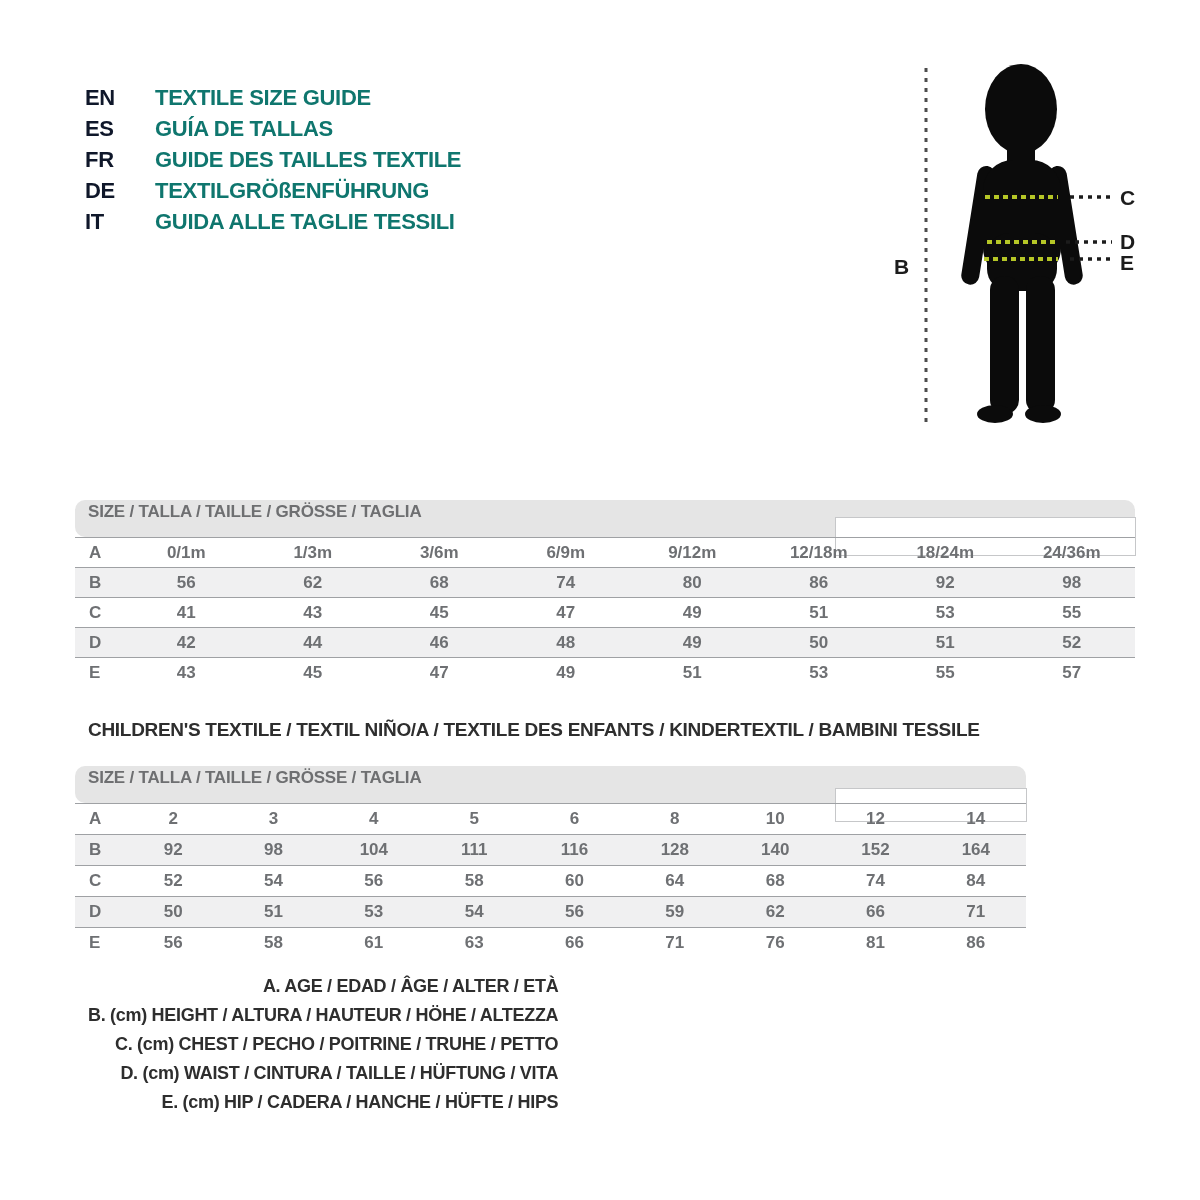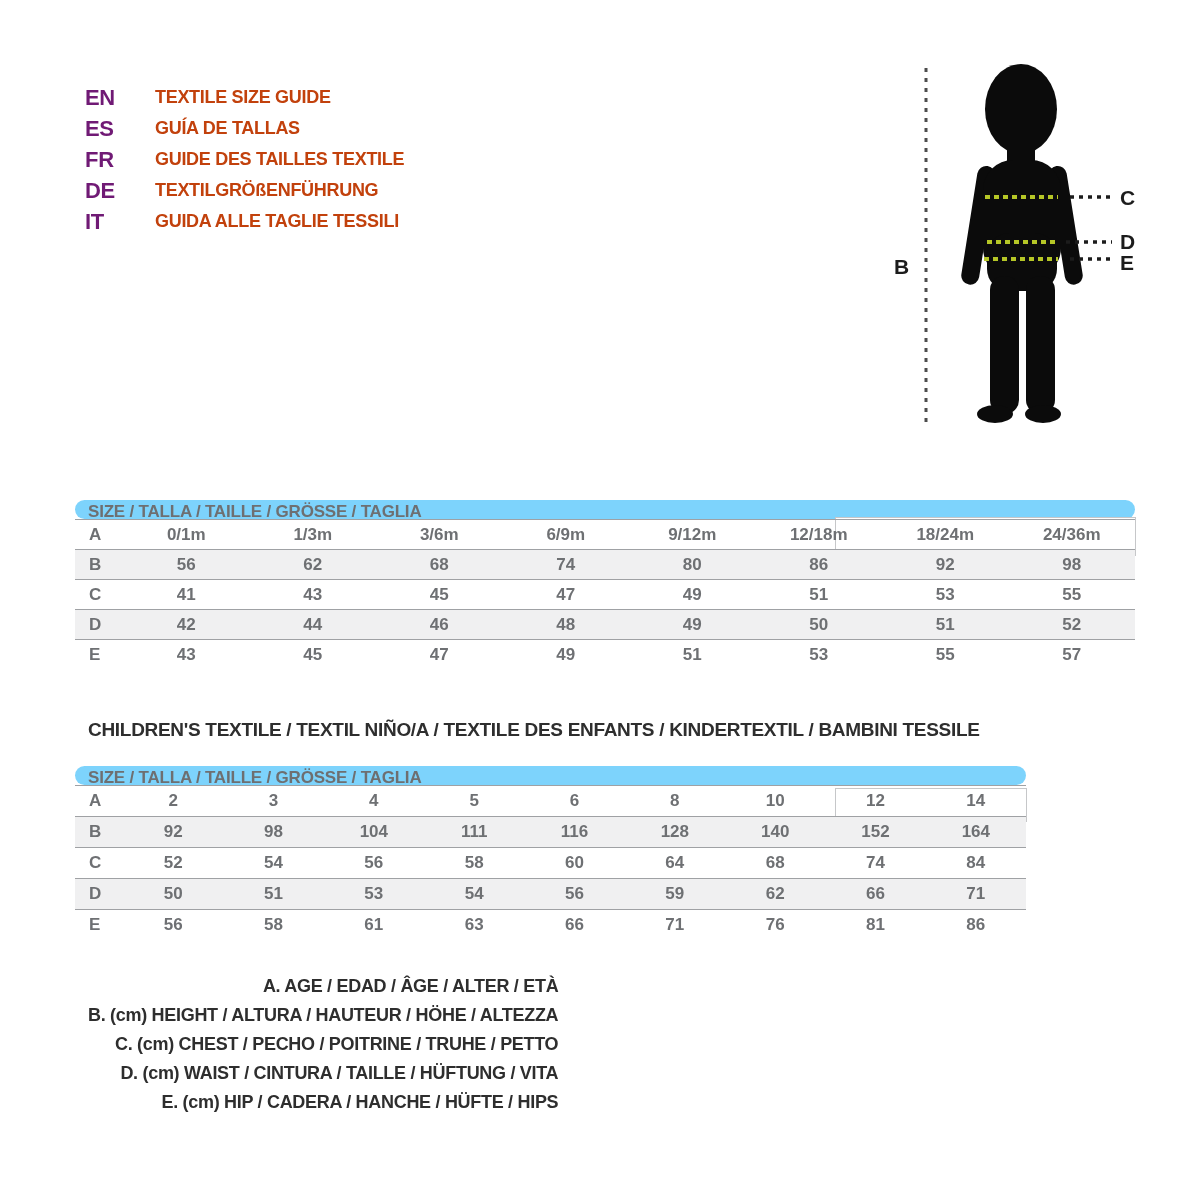--- a/index.html
+++ b/index.html
@@ -2,38 +2,38 @@
 <html><head>
 <meta charset="utf-8">
 <style>
   html,body{margin:0;padding:0;background:#fff;}
   #canvas{position:relative;width:1200px;height:1200px;background:#ffffff;overflow:hidden;
           font-family:"Liberation Sans","DejaVu Sans",sans-serif;}
 
   
   .lang-block{position:absolute;left:85px;top:82px;}
   .lang-row{display:flex;height:31px;line-height:31px;}
-  .lang-code{width:70px;font-size:22px;font-weight:700;color:#701a75;letter-spacing:-0.3px;}
-  .lang-label{font-size:18px;font-weight:700;color:#c2410c;letter-spacing:-0.3px;white-space:nowrap;}
+  .lang-code{width:70px;font-size:22px;font-weight:700;color:#0f172a;letter-spacing:-0.3px;}
+  .lang-label{font-size:22px;font-weight:700;color:#0f766e;letter-spacing:-0.3px;white-space:nowrap;}
 
   
   .figure-wrap{position:absolute;left:880px;top:48px;width:270px;height:392px;}
   .figure-wrap svg{display:block;}
 
   
   .section-heading{position:absolute;left:88px;font-size:19px;font-weight:700;color:#2e2e2e;
                    letter-spacing:-0.3px;white-space:nowrap;}
   #babies-heading{top:448px;}
   #children-heading{top:719px;}
 
   
   .size-table{position:absolute;left:75px;}
   #babies-table{top:500px;width:1060px;}
   #children-table{top:766px;width:951px;}
-  .table-header{position:relative;height:19px;line-height:23px;background:#7dd3fc;border-radius:10px;}
+  .table-header{position:relative;height:37px;line-height:23px;background:#e5e5e5;border-radius:10px;}
   .table-header span{position:relative;z-index:2;padding-left:13px;font-size:17px;font-weight:700;
                      color:#6e6f71;letter-spacing:-0.2px;}
   .table-rows{position:relative;z-index:2;}
   .t-row{display:grid;height:30px;line-height:29px;box-sizing:border-box;border-top:1px solid #9fa1a4;}
   #babies-table .t-row{grid-template-columns:48px repeat(8,1fr);}
   #children-table .t-row{grid-template-columns:48px repeat(9,1fr);height:31px;line-height:30px;}
   .t-row.striped{background:#f0f0f1;}
   .t-label{padding-left:14px;font-size:17px;font-weight:700;color:#6e7073;text-align:left;}
   .t-cell{font-size:17px;font-weight:700;color:#6e7073;text-align:center;}
   .highlight-box{position:absolute;background:#ffffff;border:1px solid #c6c7c9;z-index:1;}

